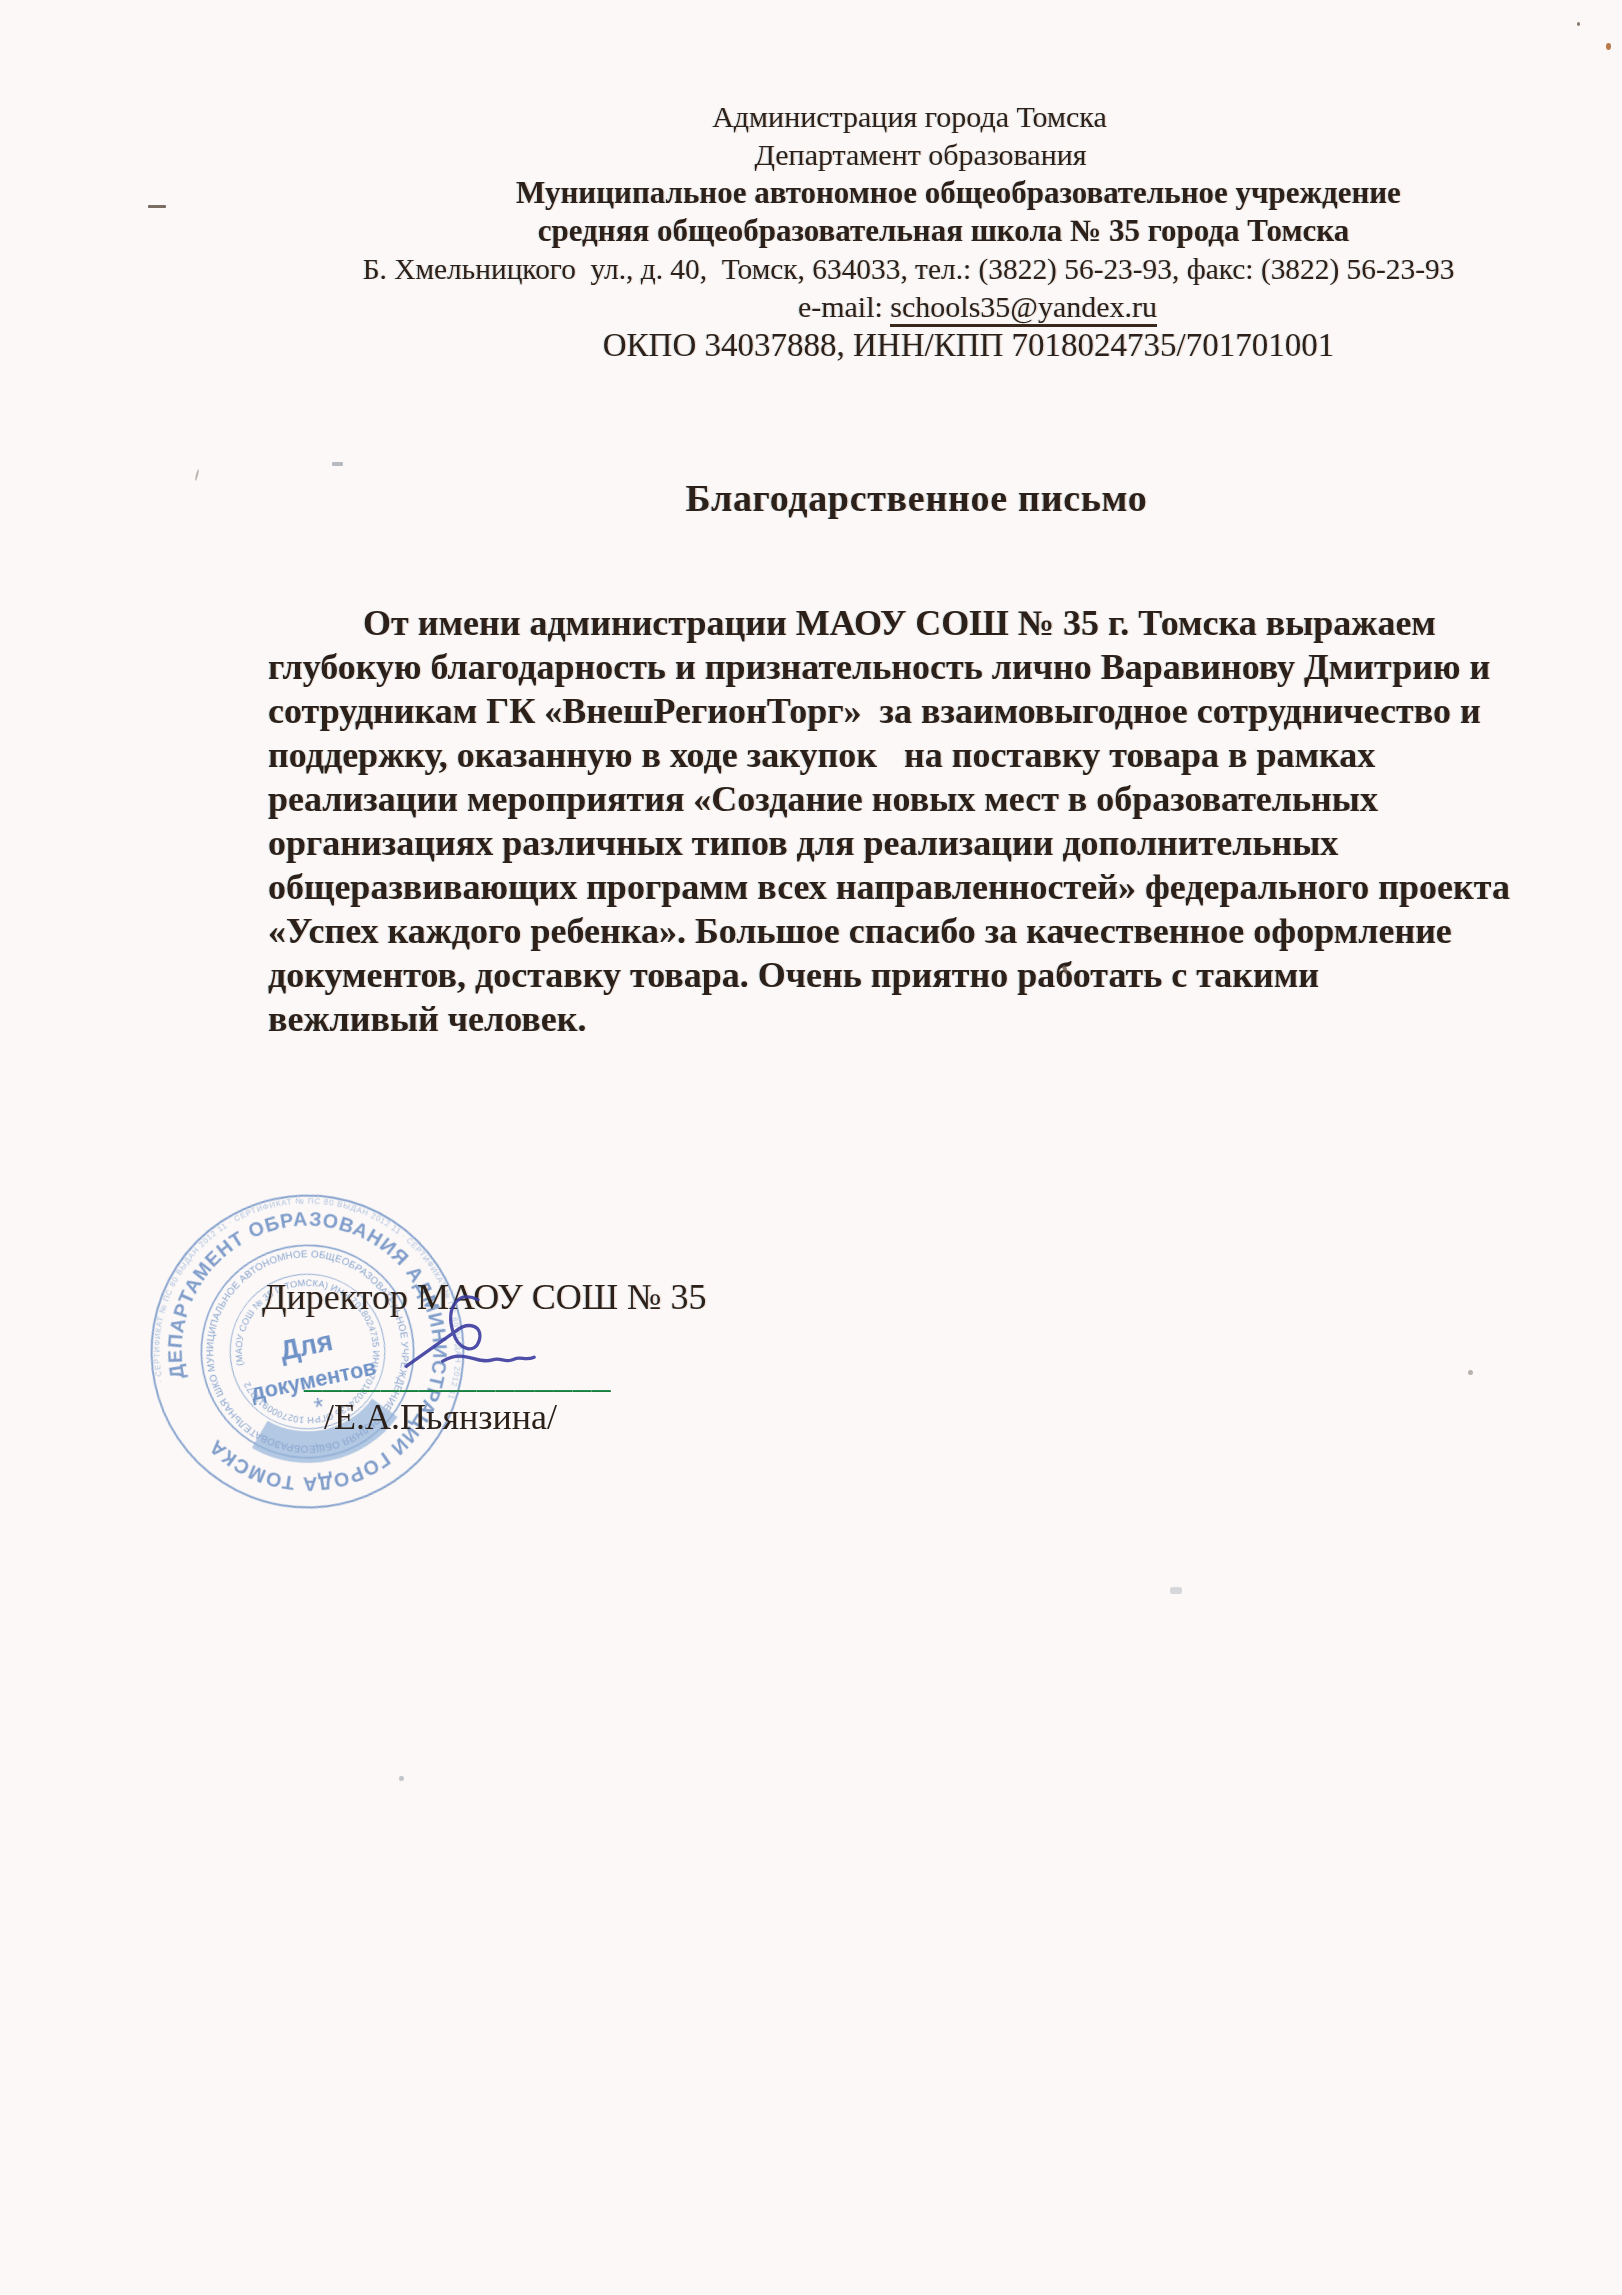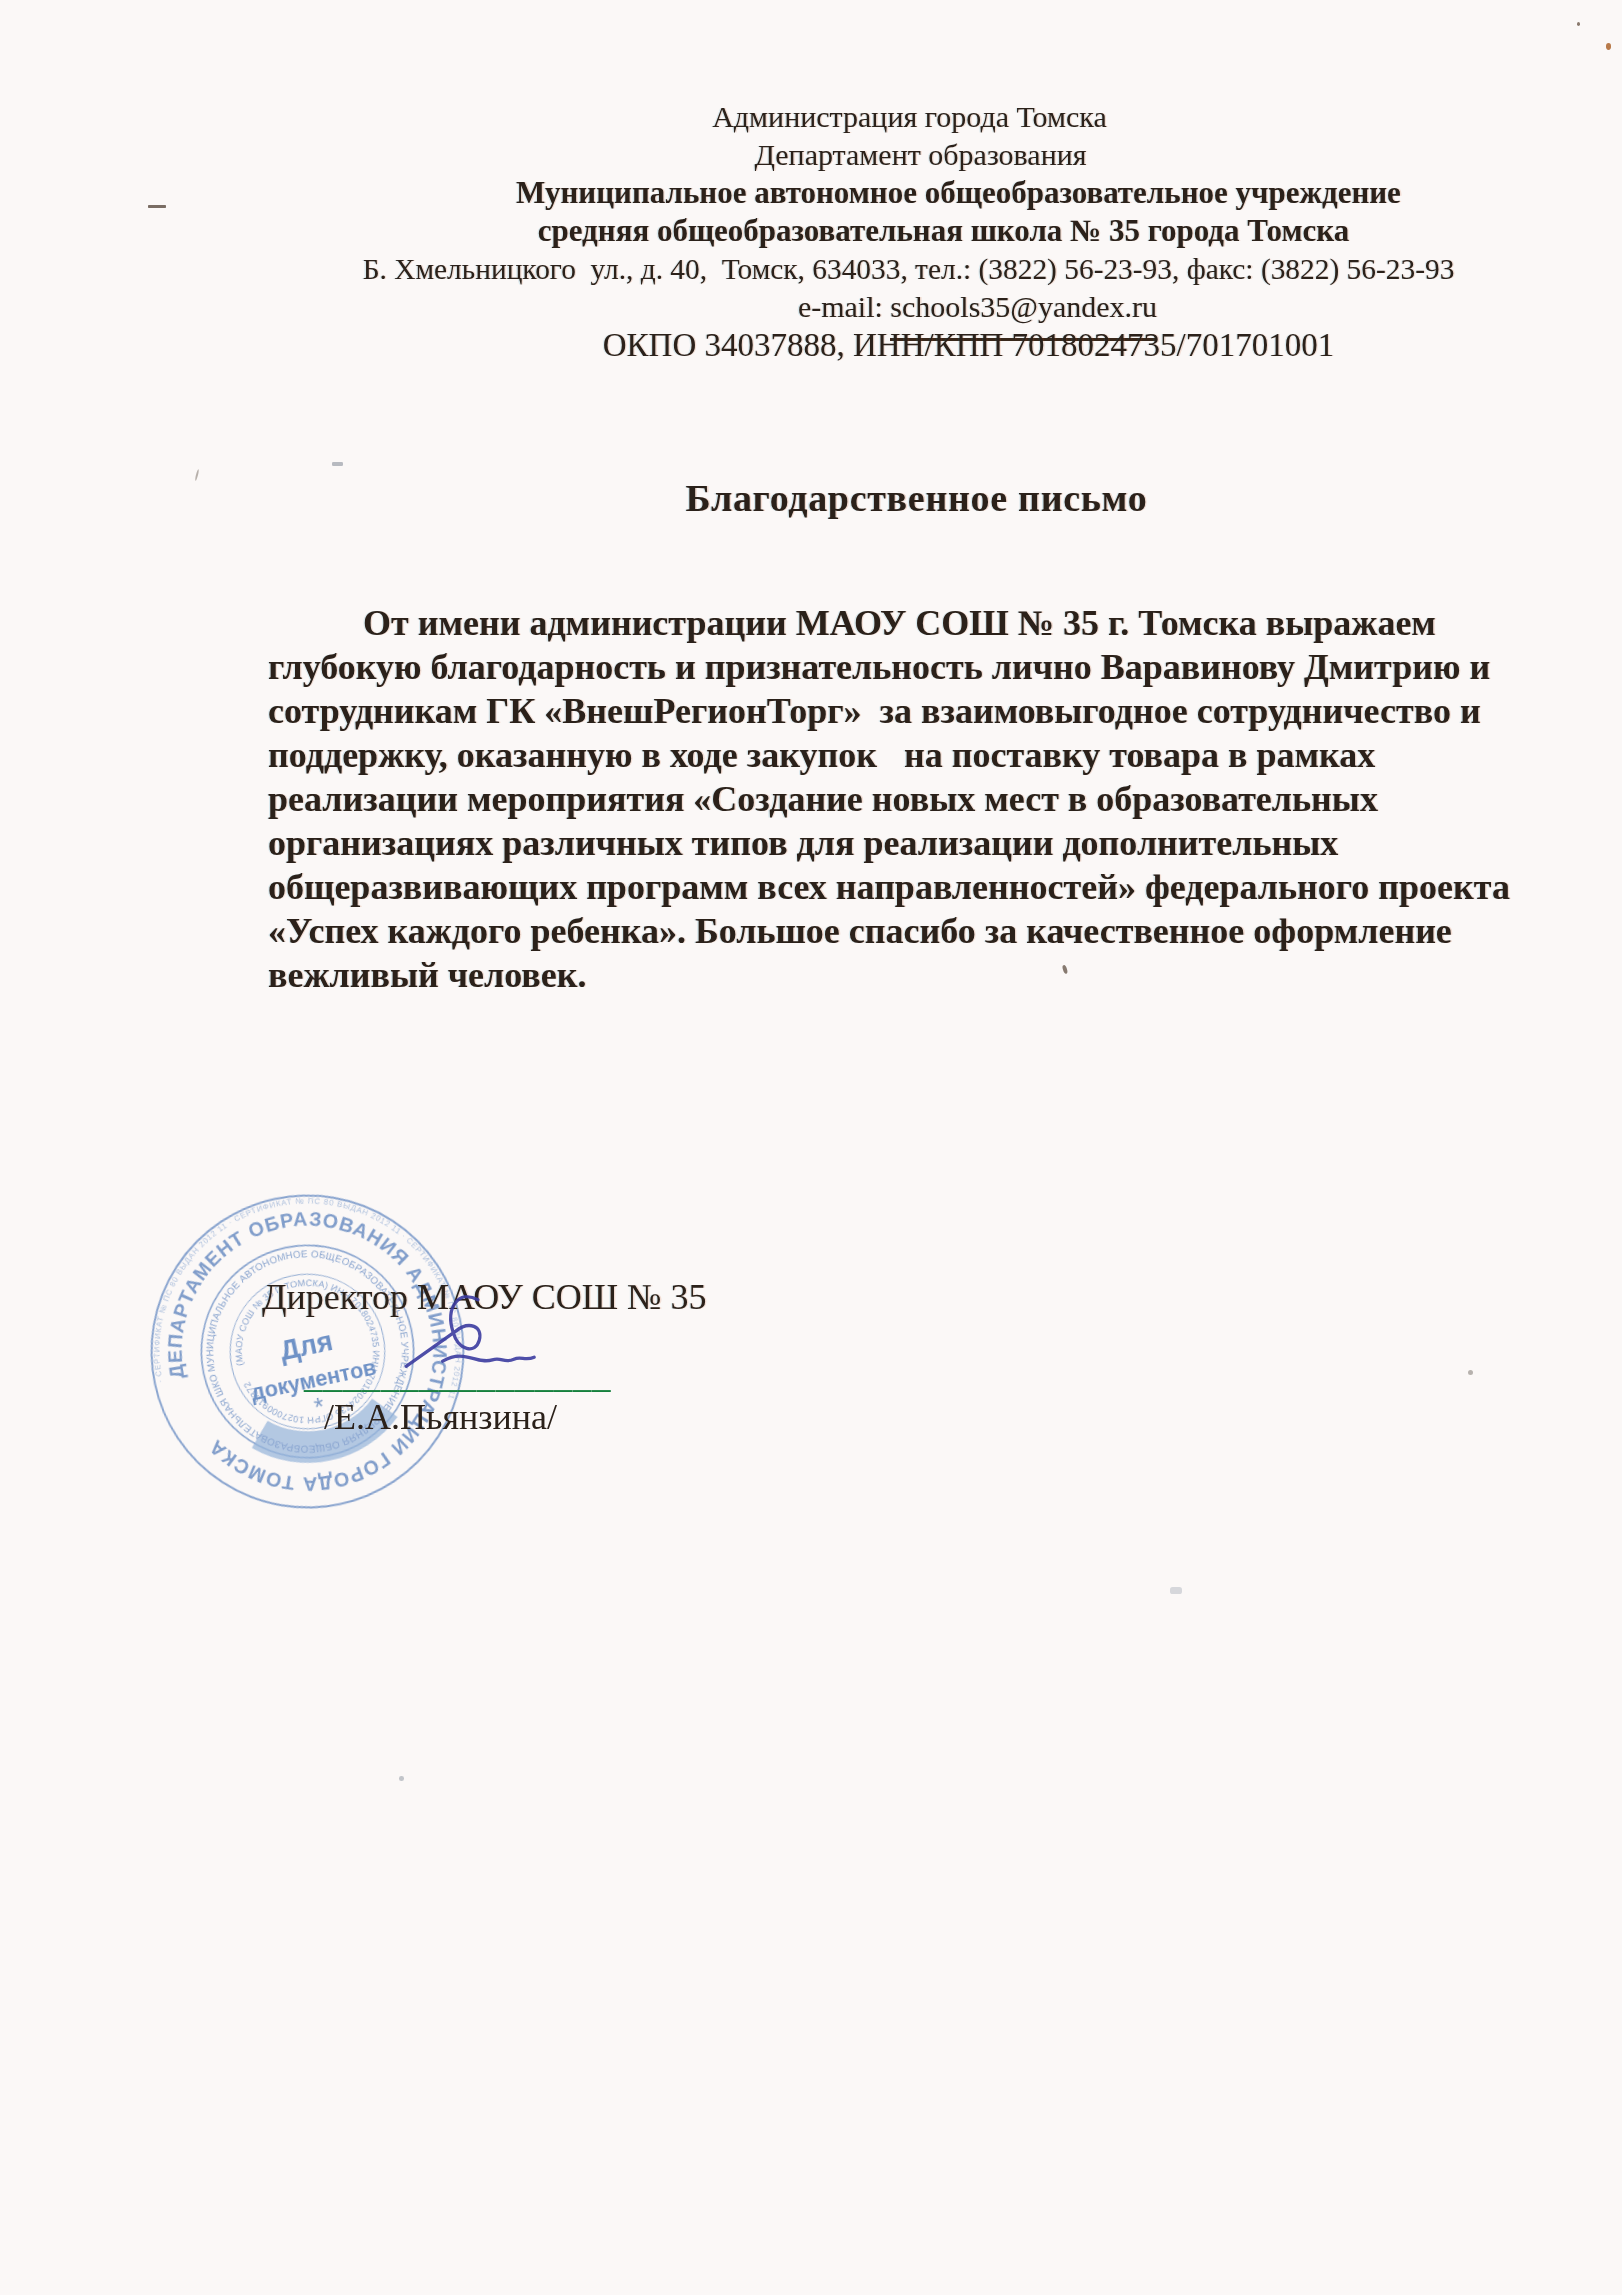--- a/index.html
+++ b/index.html
@@ -17,21 +17,21 @@
   .letterhead{position:absolute;top:98px;left:0;width:1623px;text-align:center;}
   .h-line{position:relative;height:38px;line-height:38px;font-size:30px;white-space:pre;
           text-shadow:1.3px 0 0 rgba(190,80,30,.16),-1.3px 0 0 rgba(0,130,170,.13);}
   .h1x{left:98px;}
   .h2x{left:109px;}
   .h3x{left:147px;font-weight:bold;font-size:31px;}
   .h4x{left:132px;font-weight:bold;font-size:31px;}
   .h5x{left:97px;font-size:29.4px;}
   .h6x{left:166px;}
   .h7x{left:157px;font-size:33px;}
-  .email{color:#2b211a;text-decoration:none;border-bottom:3.3px solid #39281b;padding-bottom:15px;}
+  .email{color:#2b211a;text-decoration:none;border-bottom:3.3px solid #39281b;padding-bottom:1px;}
 
   
   .title{position:absolute;top:476px;left:105px;width:1623px;margin:0;text-align:center;
          font-size:38px;font-weight:bold;letter-spacing:0.7px;
          text-shadow:1.3px 0 0 rgba(190,80,30,.18),-1.3px 0 0 rgba(0,130,170,.15);}
 
   
   .body-text{position:absolute;top:601px;left:268px;width:1283px;}
   .line{height:44px;line-height:44px;font-size:36px;white-space:pre;
         text-shadow:1.3px 0 0 rgba(190,80,30,.16),-1.3px 0 0 rgba(0,130,170,.13);font-weight:bold;}
@@ -83,20 +83,21 @@
 
   <main class="body-text">
     <div class="line indent">От имени администрации МАОУ СОШ № 35 г. Томска выражаем</div>
     <div class="line">глубокую благодарность и признательность лично Варавинову Дмитрию и</div>
     <div class="line">сотрудникам ГК «ВнешРегионТорг»  за взаимовыгодное сотрудничество и</div>
     <div class="line">поддержку, оказанную в ходе закупок   на поставку товара в рамках</div>
     <div class="line">реализации мероприятия «Создание новых мест в образовательных</div>
     <div class="line">организациях различных типов для реализации дополнительных</div>
     <div class="line">общеразвивающих программ всех направленностей» федерального проекта</div>
     <div class="line">«Успех каждого ребенка». Большое спасибо за качественное оформление</div>
+    <div class="line">документов, доставку товара. Очень приятно работать с такими</div>
     <div class="line">вежливый человек.</div>
   </main>
 
   <svg class="stamp" viewBox="0 0 490 490" aria-hidden="true">
     <defs>
       <path id="rOuter" d="M 53,245 a 192,192 0 1,1 384,0 a 192,192 0 1,1 -384,0"></path>
       <path id="rMicro" d="M 19,245 a 226,226 0 1,1 452,0 a 226,226 0 1,1 -452,0"></path>
       <path id="rMiddle" d="M 101,245 a 144,144 0 1,1 288,0 a 144,144 0 1,1 -288,0"></path>
       <path id="rInner" d="M 145,245 a 100,100 0 1,1 200,0 a 100,100 0 1,1 -200,0"></path>
     </defs>

